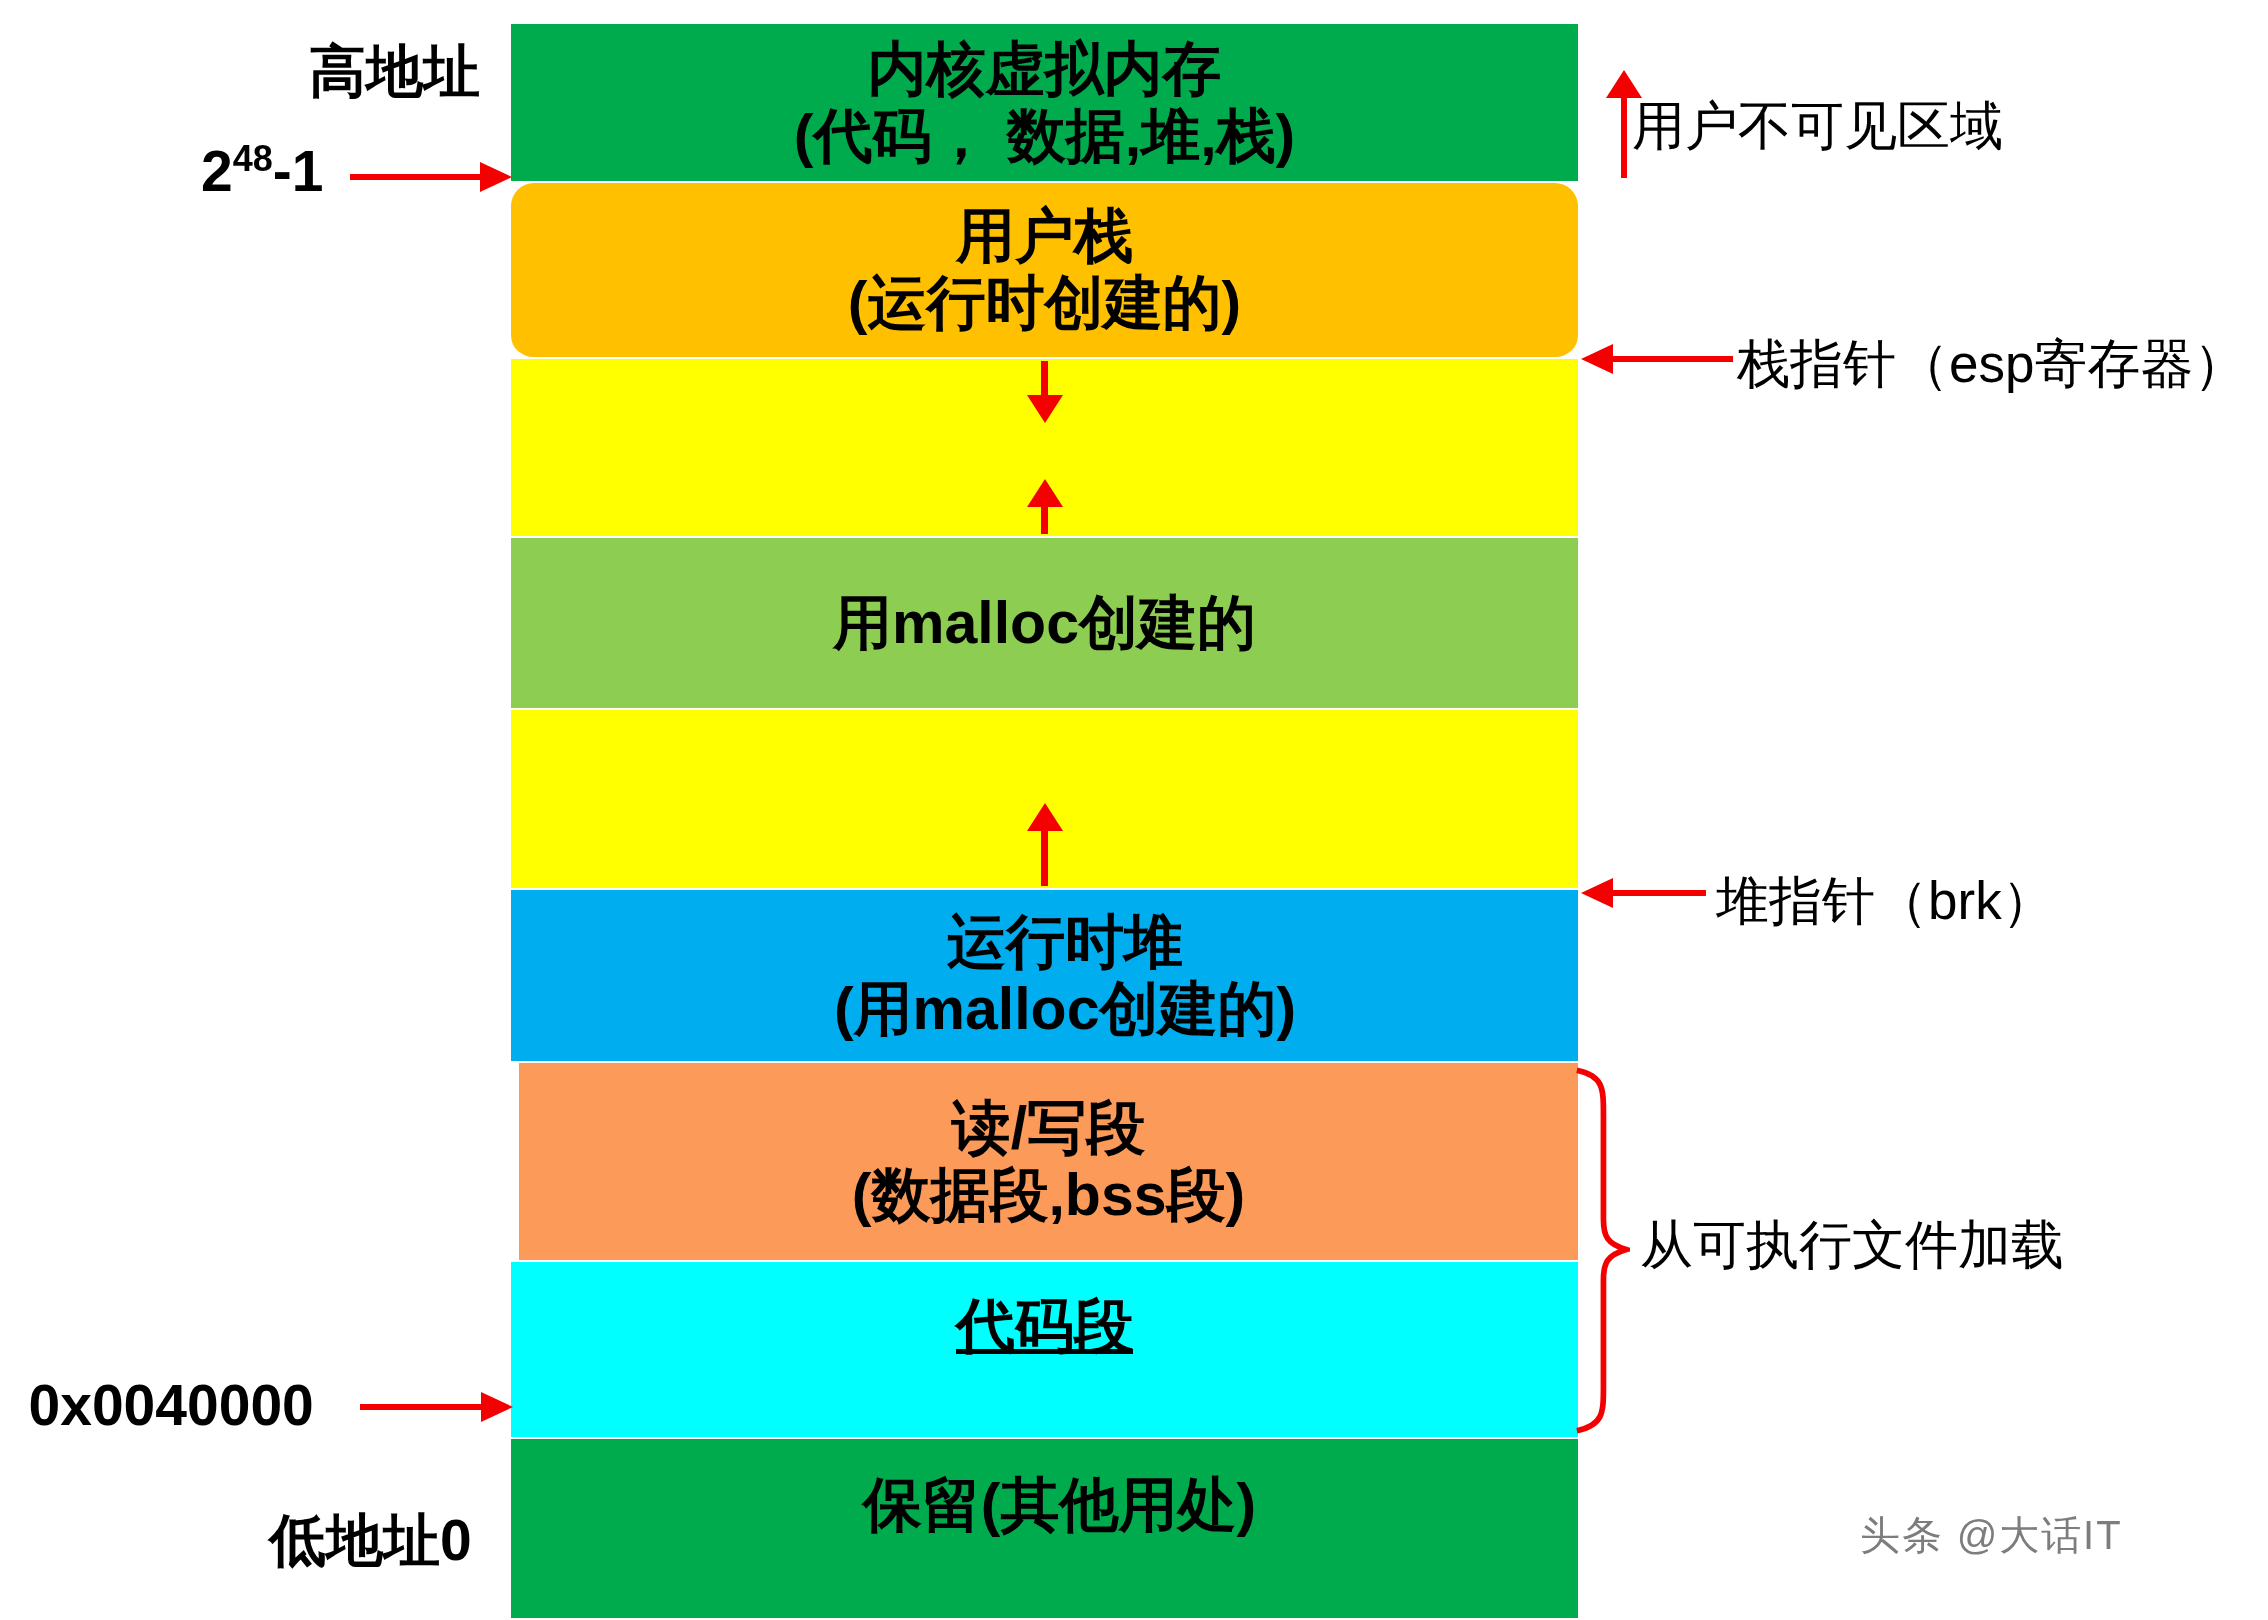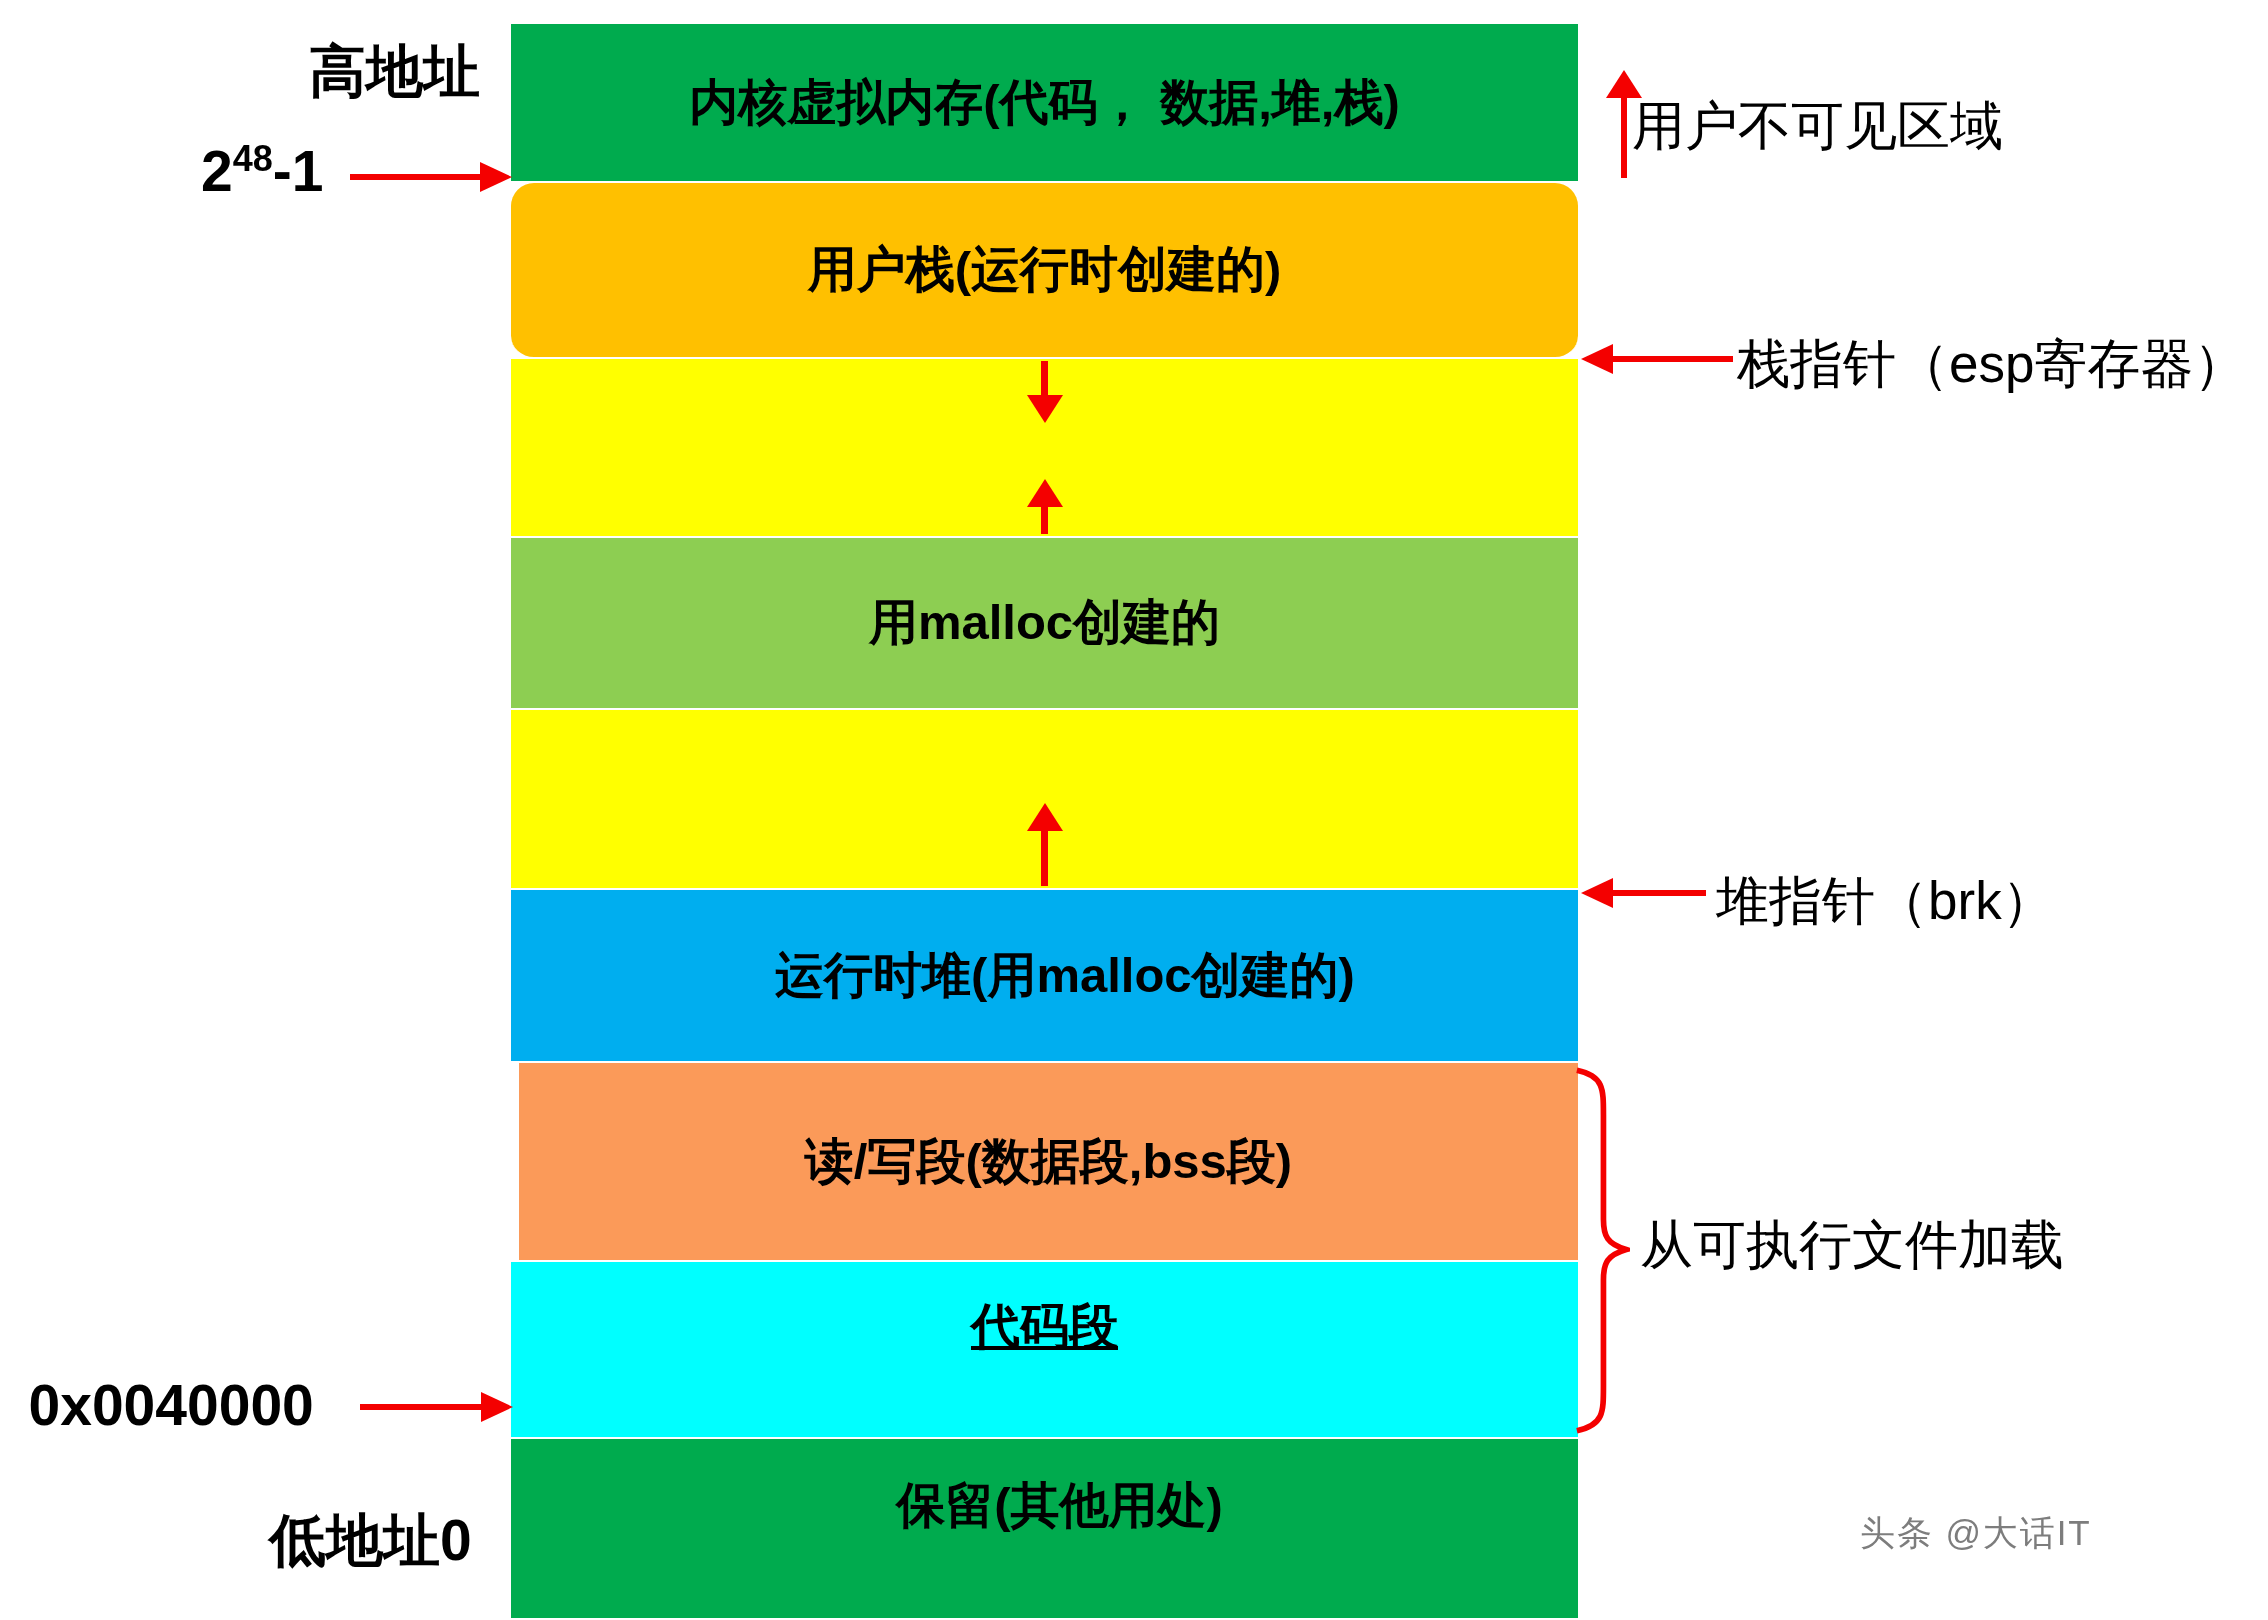--- a/index.html
+++ b/index.html
@@ -13,23 +13,23 @@
     background:#ffffff;
     overflow:hidden;
   }
 
   
   #stack{
     position:absolute;left:511px;top:24px;width:1067px;
   }
   .seg{
     position:relative;
-    display:flex;flex-direction:row;justify-content:center;align-items:center;
+    display:flex;flex-direction:column;justify-content:center;align-items:center;
     text-align:right;
-    font-weight:bold;font-size:49px;line-height:1.13;color:#000;
+    font-weight:bold;font-size:59px;line-height:1.13;color:#000;
     box-sizing:border-box;
     border-bottom:2.9px solid #ffffff;
   }
   .seg:last-child{border-bottom:none;padding-left:30px;}
   .seg-kernel  {height:159px;background:#00AB4E;}
   .seg-stack   {height:176px;background:#FFC000;border-radius:23px;}
   .seg-gap1    {height:179px;background:#FFFF00;}
   .seg-shared  {height:172px;background:#8DCE52;}
   .seg-gap2    {height:180px;background:#FFFF00;}
   .seg-heap    {height:173px;background:#00AEEF;}
@@ -47,21 +47,21 @@
   .head-up  {width:0;height:0;border-left:18px solid transparent;border-right:18px solid transparent;border-bottom:28.5px solid #F40000;}
   .head-left {width:0;height:0;border-top:15px solid transparent;border-bottom:15px solid transparent;border-right:32px solid #F40000;}
   .head-right{width:0;height:0;border-top:15px solid transparent;border-bottom:15px solid transparent;border-left:32px solid #F40000;}
   .harrow{position:absolute;display:flex;align-items:center;}
   .harrow .shaft{height:6.7px;}
 
   
   .llabel{position:absolute;font-weight:bold;font-size:57px;line-height:1;color:#000;white-space:nowrap;}
   .llabel sup{font-size:36px;line-height:0;}
   .rlabel{position:absolute;font-weight:normal;font-size:53px;line-height:1;color:#000;white-space:nowrap;}
-  #watermark{position:absolute;left:1860px;top:1515px;font-size:35px;line-height:1;
+  #watermark{position:absolute;left:1860px;top:1515px;font-size:40px;line-height:1;
              color:#6F6F6F;opacity:.9;letter-spacing:1.9px;white-space:nowrap;}
   #exec-brace{position:absolute;left:1575px;top:1067px;}
 </style>
 </head>
 <body>
 
 <div id="canvas">
 
   <div id="stack">
 

